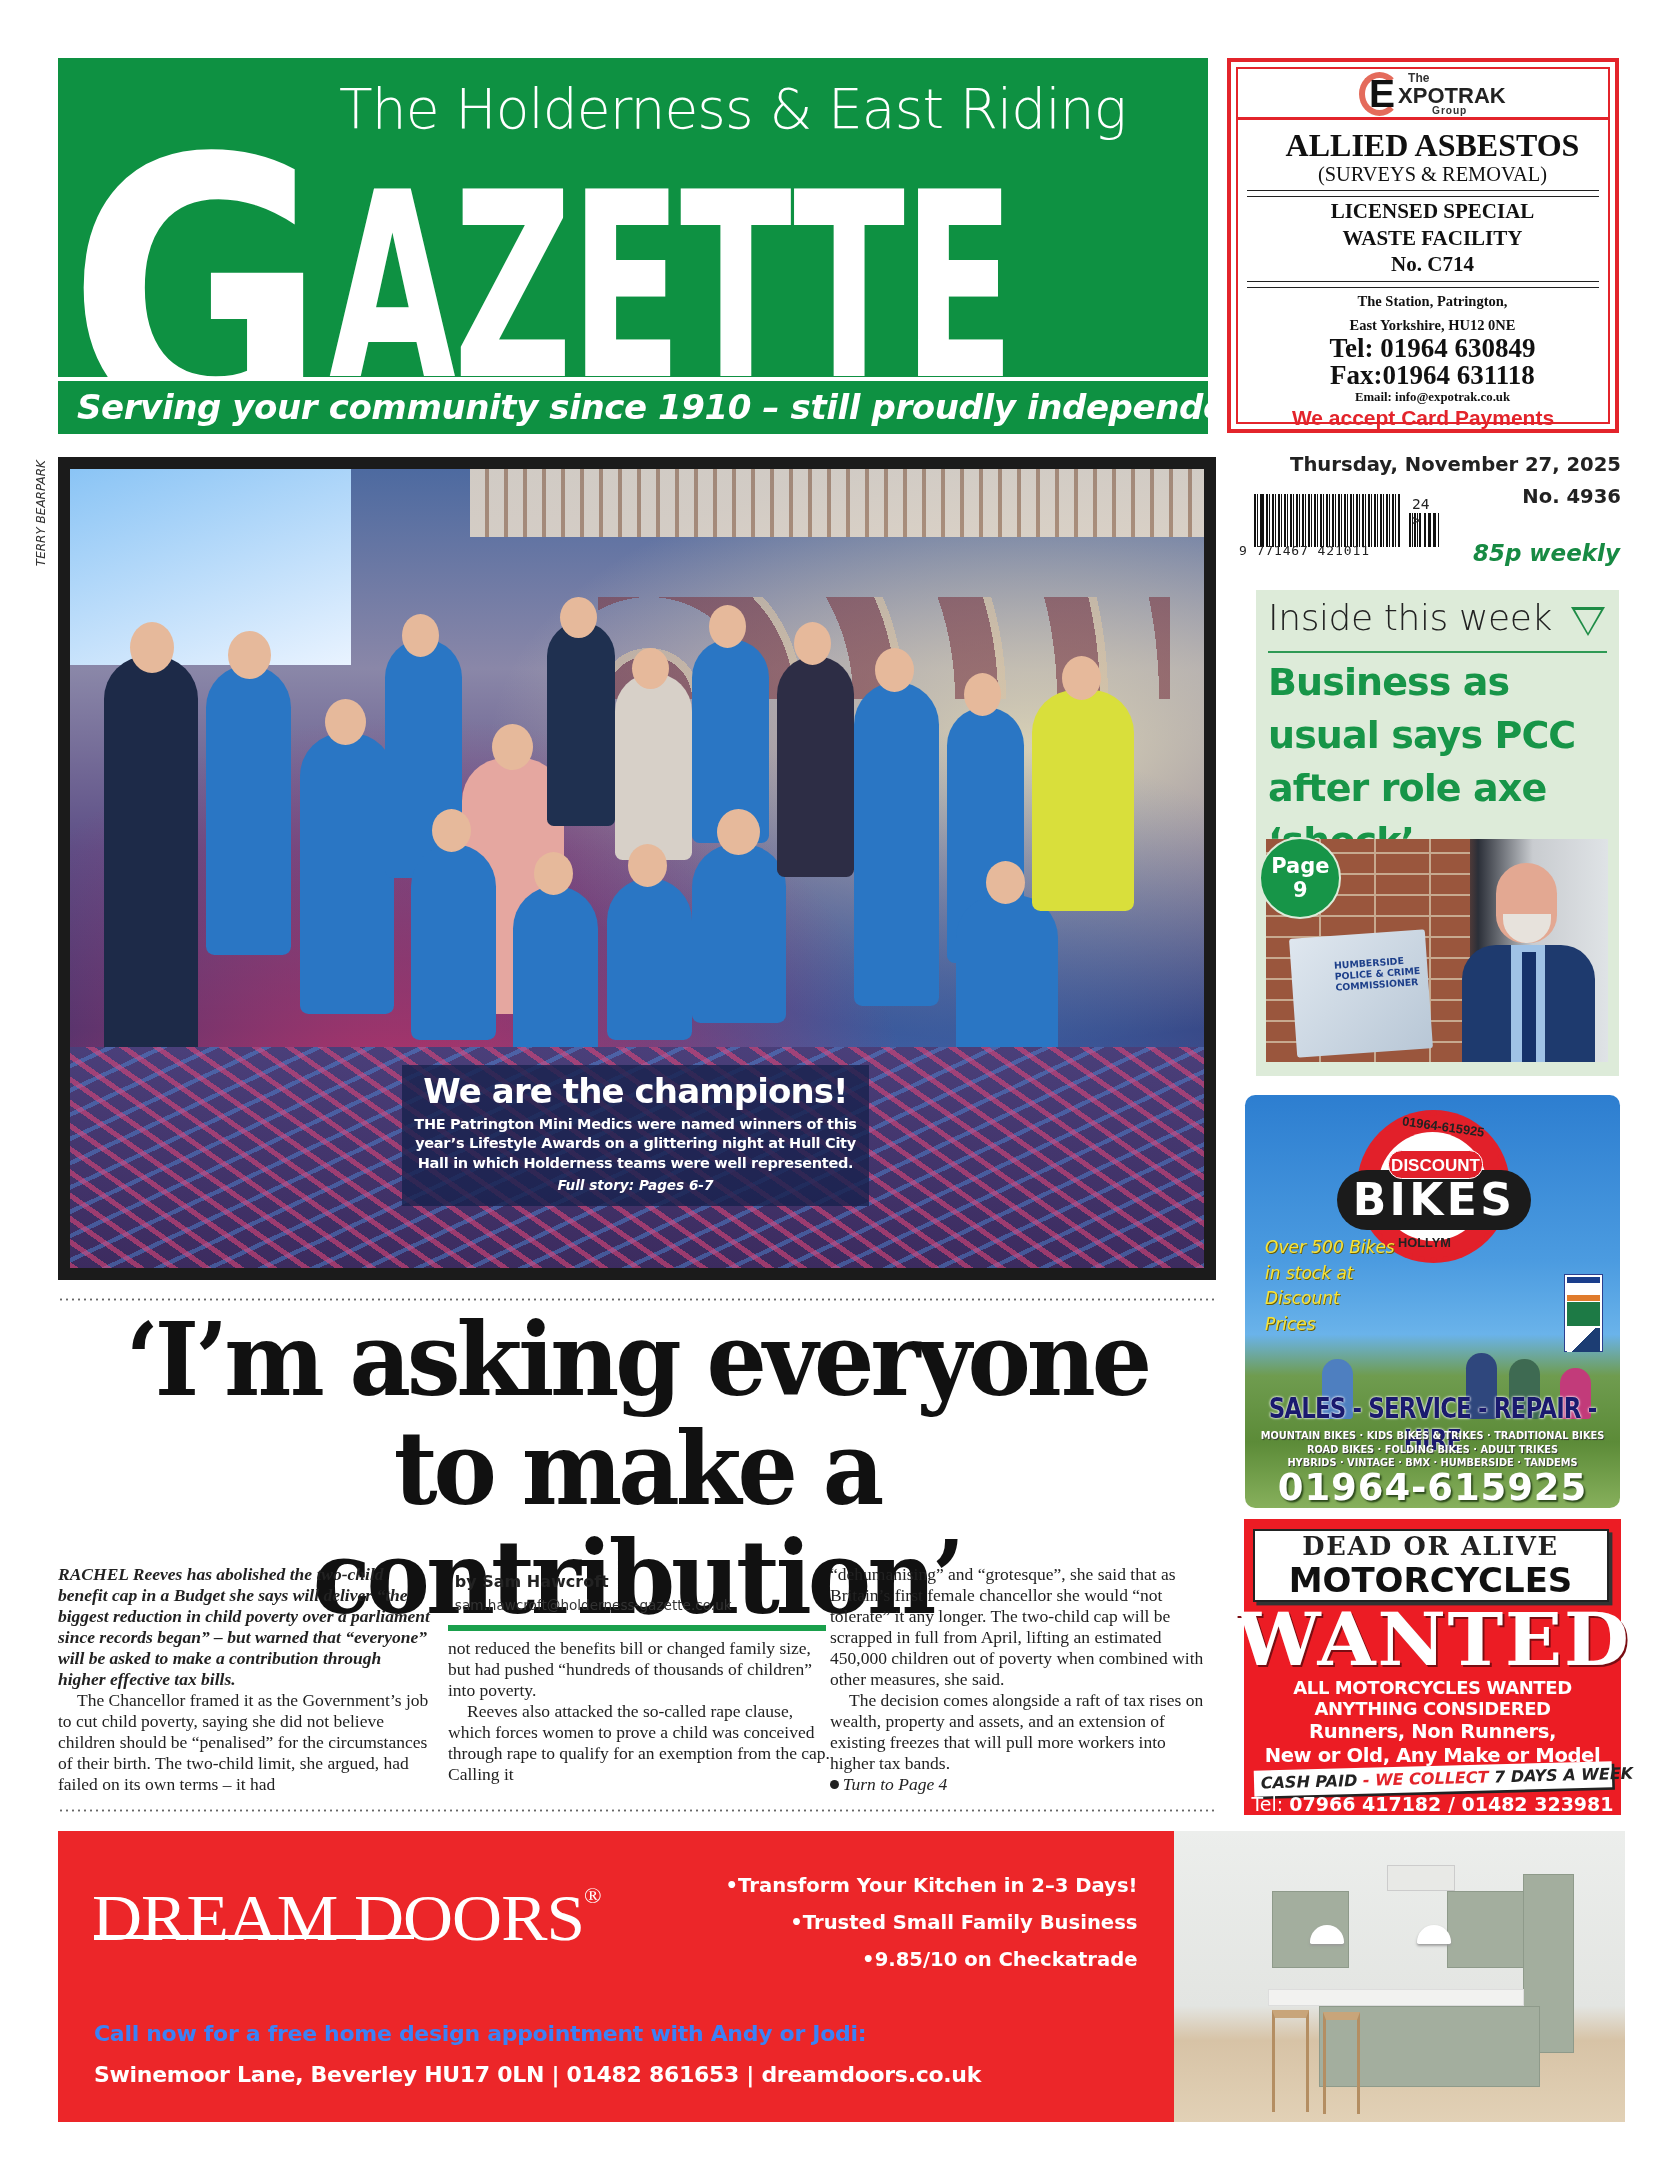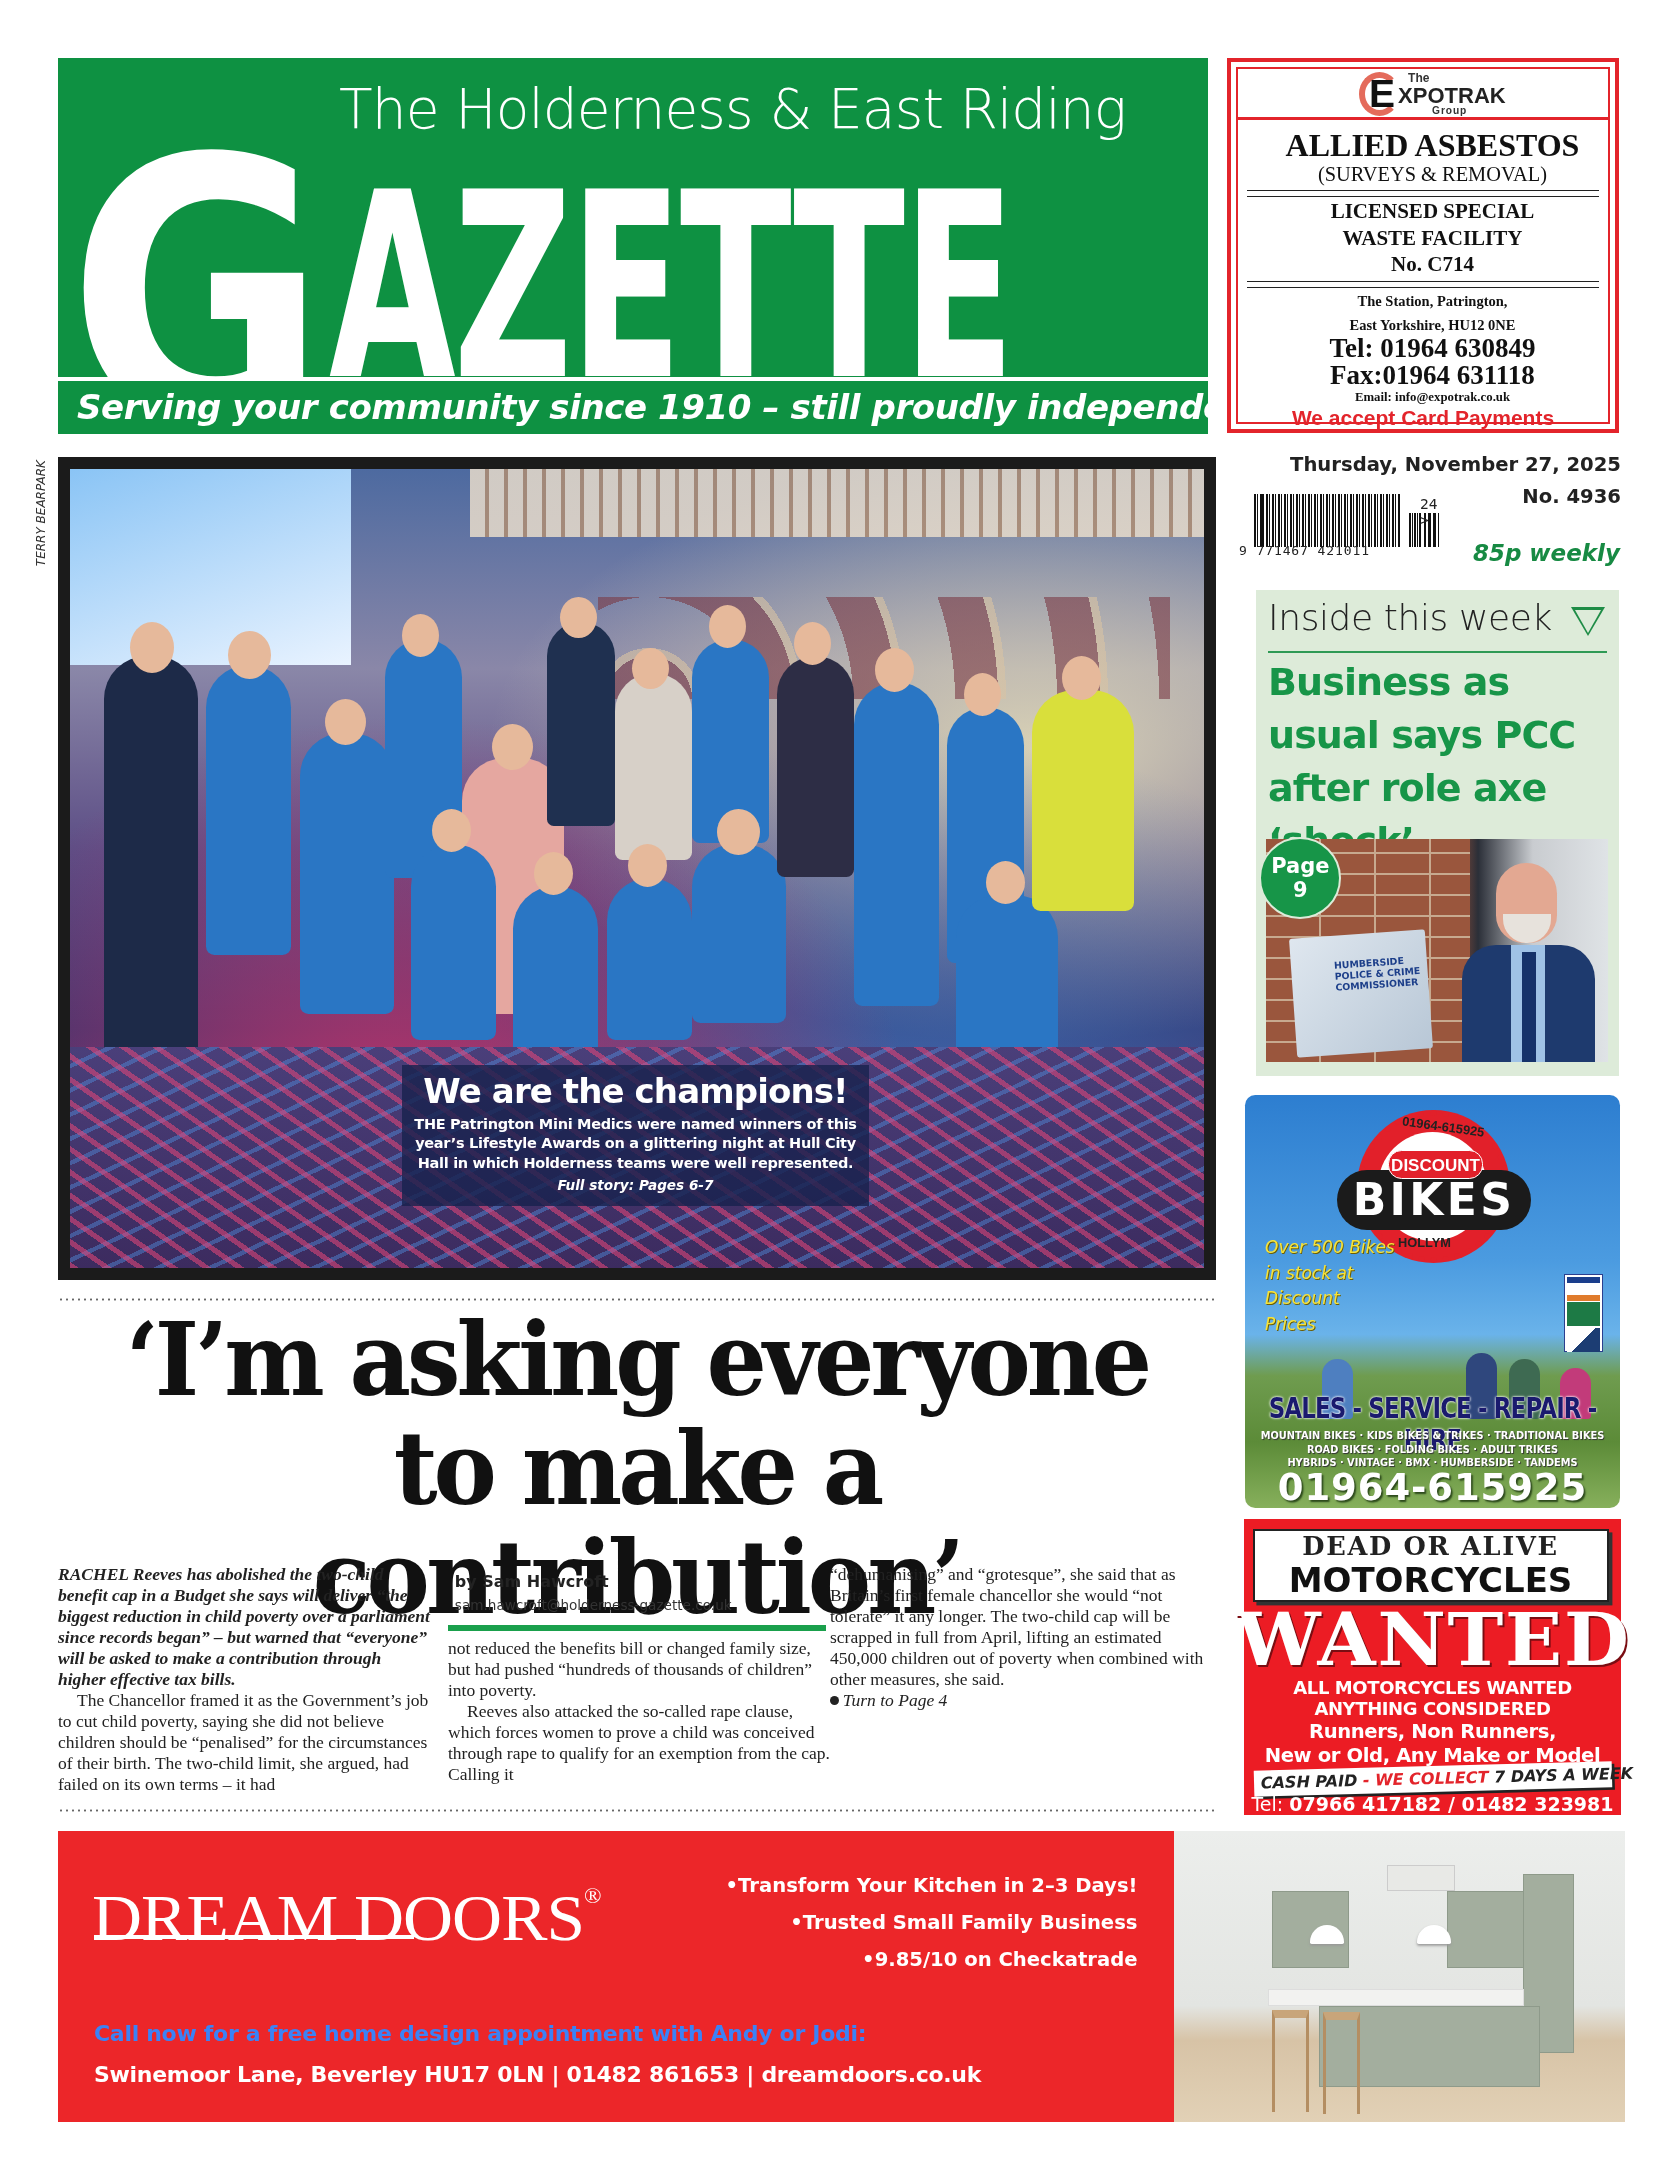--- a/index.html
+++ b/index.html
@@ -36,21 +36,21 @@
   
   #dateline { left: 1227px; top: 453px; width: 394px; text-align: right; font-family: "DejaVu Sans", sans-serif; font-weight: bold; font-size: 19.6px; color: #222; }
   #issue { left: 1227px; top: 485px; width: 394px; text-align: right; font-family: "DejaVu Sans", sans-serif; font-weight: bold; font-size: 19.6px; color: #222; }
   #price { left: 1397px; top: 540px; width: 223px; text-align: right; font-family: "DejaVu Sans", sans-serif; font-style: italic; font-weight: bold; font-size: 23px; color: #178a43; }
   #barcode { left: 1239px; top: 494px; width: 204px; height: 68px; }
   #barcode .bars { position: absolute; left: 15.3px; top: 0; width: 147px; height: 53px;
     background: repeating-linear-gradient(90deg, #111 0 1.7px, #fff 1.7px 3.4px, #111 3.4px 4.3px, #fff 4.3px 6px, #111 6px 8.5px, #fff 8.5px 9.4px, #111 9.4px 10.2px, #fff 10.2px 12px); }
   #barcode .addon { position: absolute; left: 170px; top: 19px; width: 31px; height: 34px;
     background: repeating-linear-gradient(90deg, #111 0 1.7px, #fff 1.7px 3.4px, #111 3.4px 4.3px, #fff 4.3px 5.1px); }
   #barcode .num { position: absolute; left: 0; top: 49px; font-family: "DejaVu Sans Mono", monospace; font-size: 13px; color: #222; letter-spacing: 0.9px; }
-  #barcode .add { position: absolute; left: 181px; top: 1.7px; font-family: "DejaVu Sans Mono", monospace; font-size: 14.5px; color: #222; }
+  #barcode .add { position: absolute; left: 173px; top: 1.7px; font-family: "DejaVu Sans Mono", monospace; font-size: 14.5px; color: #222; }
 
   
   #inside { left: 1256px; top: 590px; width: 363px; height: 486px; background: #ddebd9; }
   #inside .hdr { position: absolute; left: 12px; top: 6.8px; font-family: "DejaVu Sans", sans-serif; font-weight: 300; font-size: 36px; color: #222; white-space: nowrap; letter-spacing: -0.4px; }
   #inside .tri { position: absolute; right: 13.6px; top: 17px; width: 0; height: 0; border-left: 17px solid transparent; border-right: 17px solid transparent; border-top: 29px solid #1e8c46; }
   #inside .tri::after { content: ""; position: absolute; left: -13.6px; top: -26.4px; border-left: 13.6px solid transparent; border-right: 13.6px solid transparent; border-top: 23px solid #ddebd9; }
   #inside .rule { position: absolute; left: 12px; right: 12px; top: 61px; height: 1.7px; background: #2e9a55; }
   #inside .head { position: absolute; left: 12px; top: 66px; width: 349px; font-family: "DejaVu Sans", sans-serif; font-weight: bold; font-size: 38px; line-height: 53px; color: #179548; letter-spacing: -0.9px; }
   #inside .photo { position: absolute; left: 10.2px; top: 249px; width: 342px; height: 223px; overflow: hidden;
     background: linear-gradient(90deg, #a45a3e 0%, #94503a 55%, #2b2f38 62%, #c9ccd0 78%, #dfe3e6 100%); }
@@ -351,20 +351,21 @@
   </div>
   <div id="col2" class="col">
     <div id="byline">by Sam Hawcroft</div>
     <div id="byemail">sam.hawcroft@holderness-gazette.co.uk</div>
     <div id="byrule"></div>
     <p>not reduced the benefits bill or changed family size, but had pushed “hundreds of thousands of children” into poverty.</p>
     <p class="indent">Reeves also attacked the so-called rape clause, which forces women to prove a child was conceived through rape to qualify for an exemption from the cap. Calling it</p>
   </div>
   <div id="col3" class="col">
     <p>“dehumanising” and “grotesque”, she said that as Britain’s first female chancellor she would “not tolerate” it any longer. The two-child cap will be scrapped in full from April, lifting an estimated 450,000 children out of poverty when combined with other measures, she said.</p>
+    <p class="indent">The decision comes alongside a raft of tax rises on wealth, property and assets, and an extension of existing freezes that will pull more workers into higher tax bands.</p>
     <p class="turn"><span class="dot"></span><span>Turn to Page 4</span></p>
   </div>
 </div>
 <div id="dots2" class="abs dotted"></div>
 
 <div id="dream" class="abs">
   <div class="red"></div>
   <div class="logo"><span>DREAM DOORS</span><sup>®</sup></div>
   <div class="lrule"></div>
   <ul>

